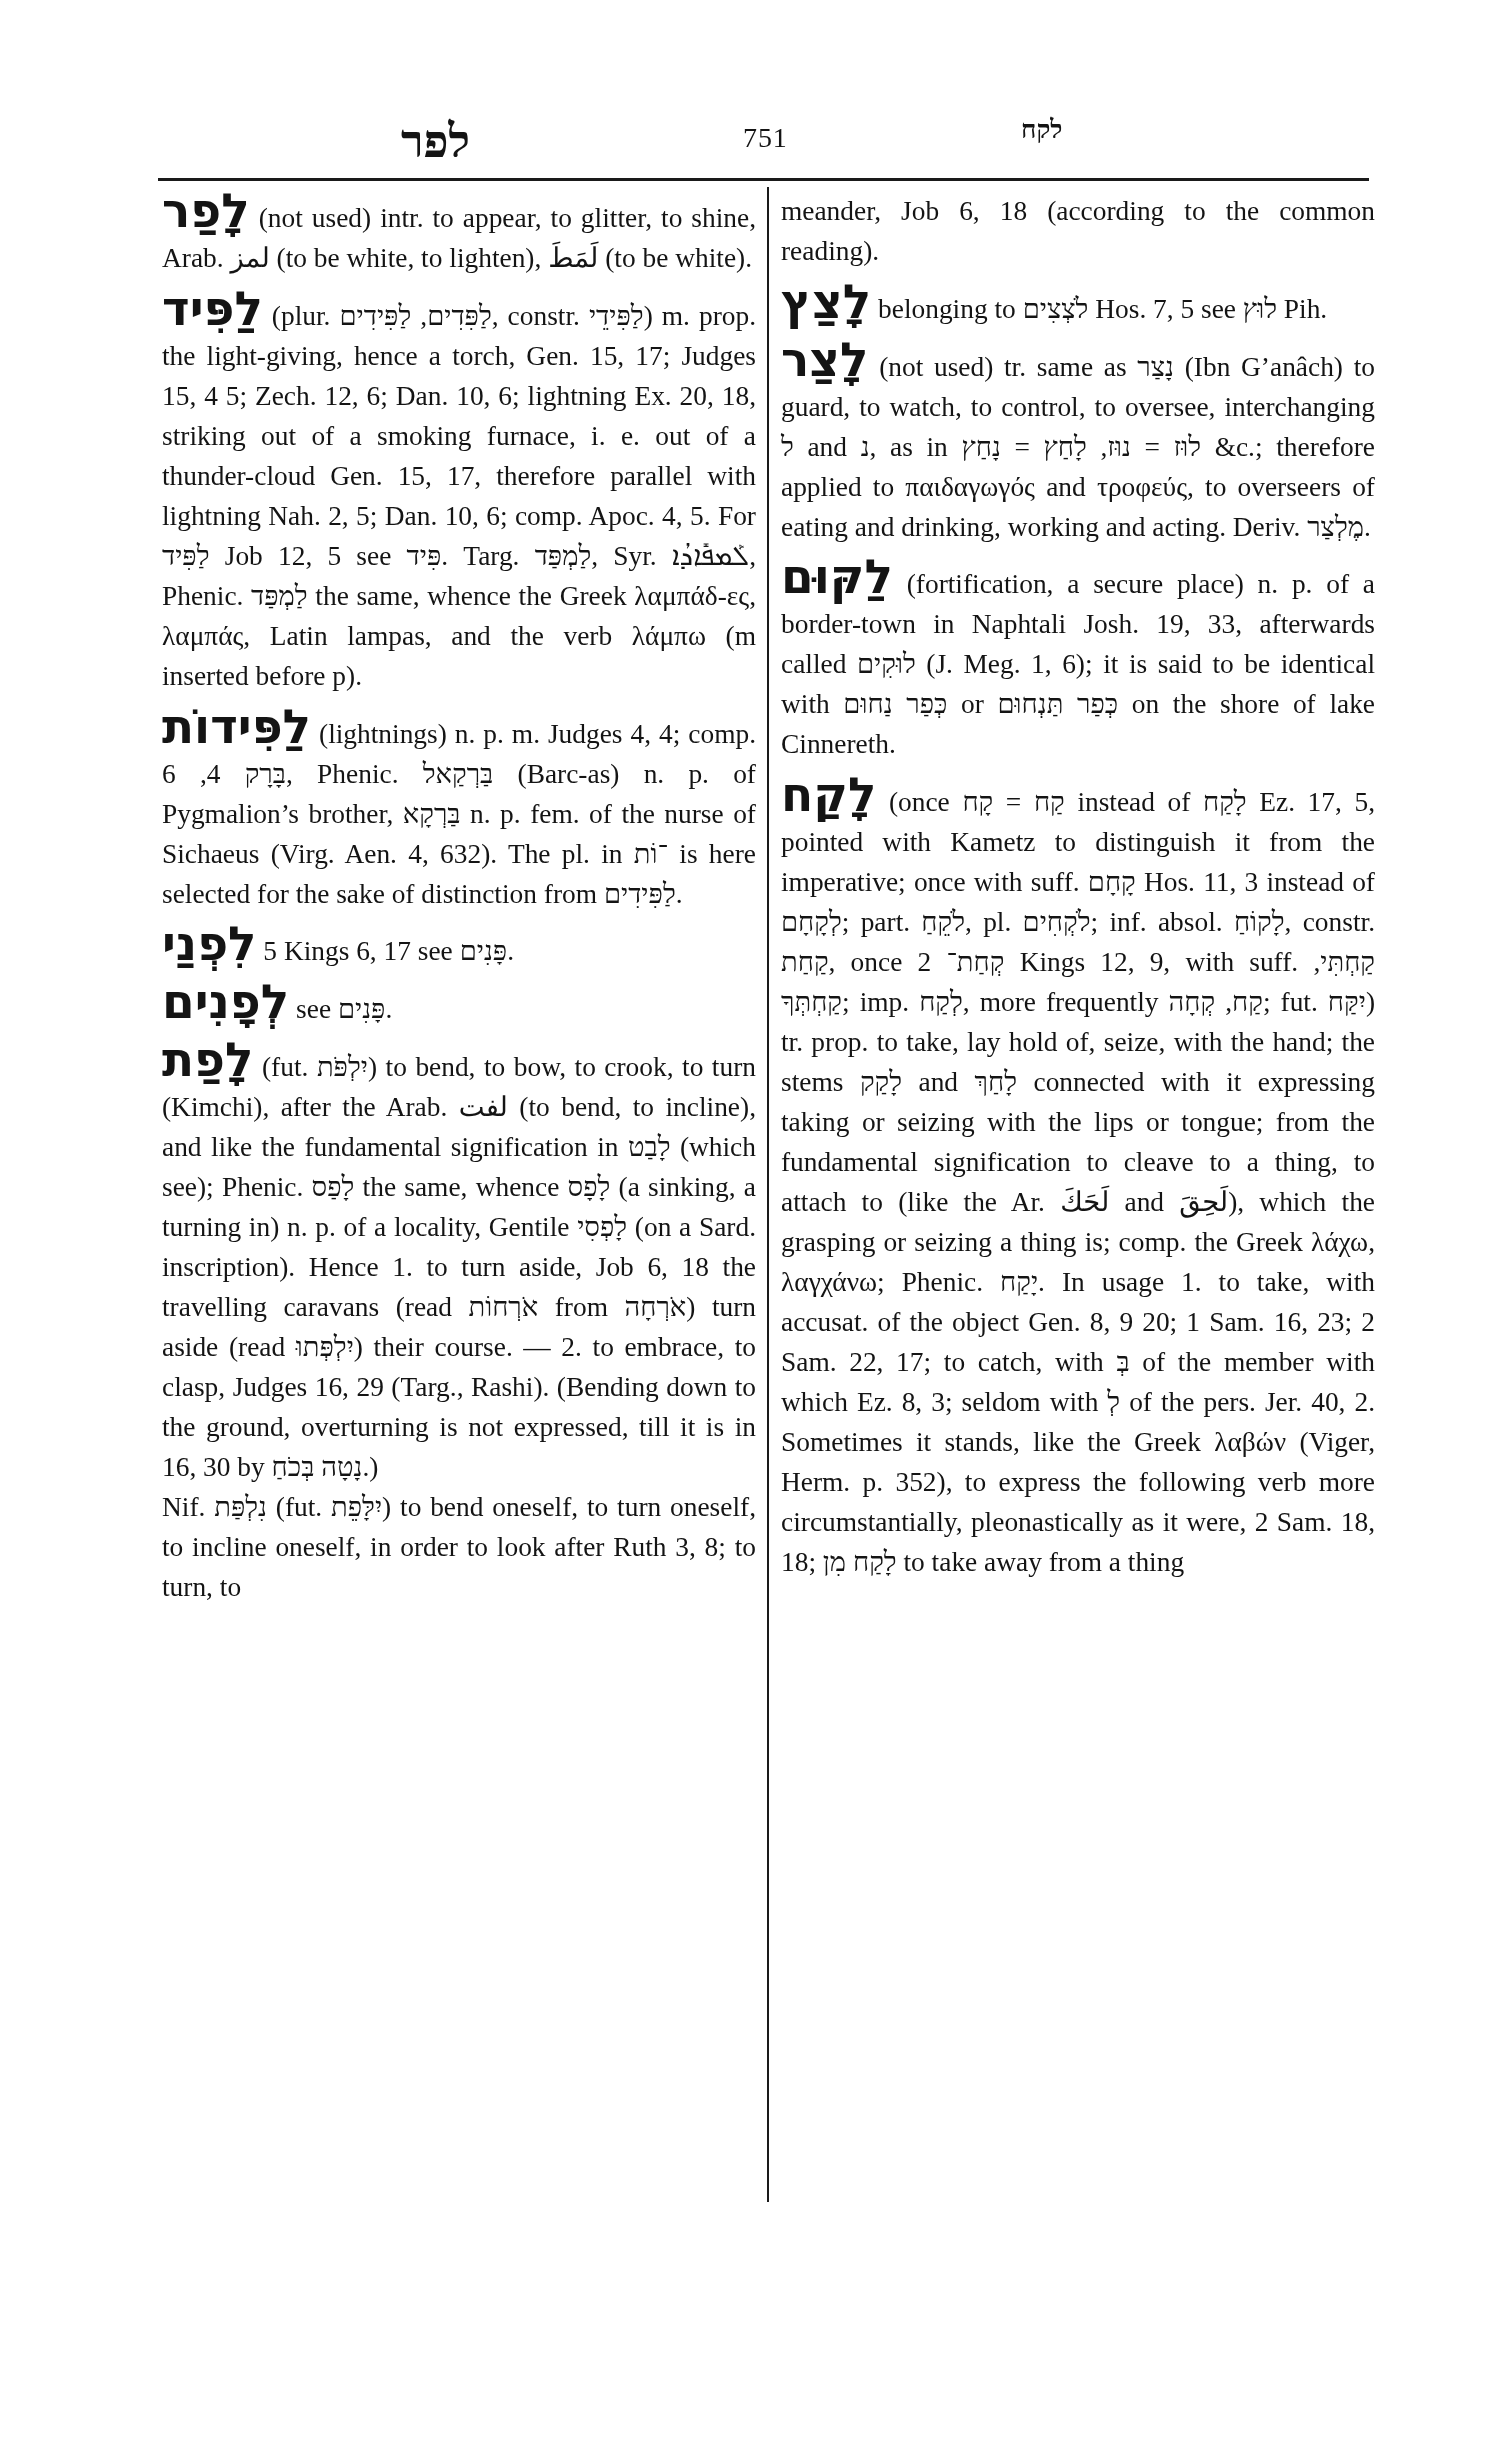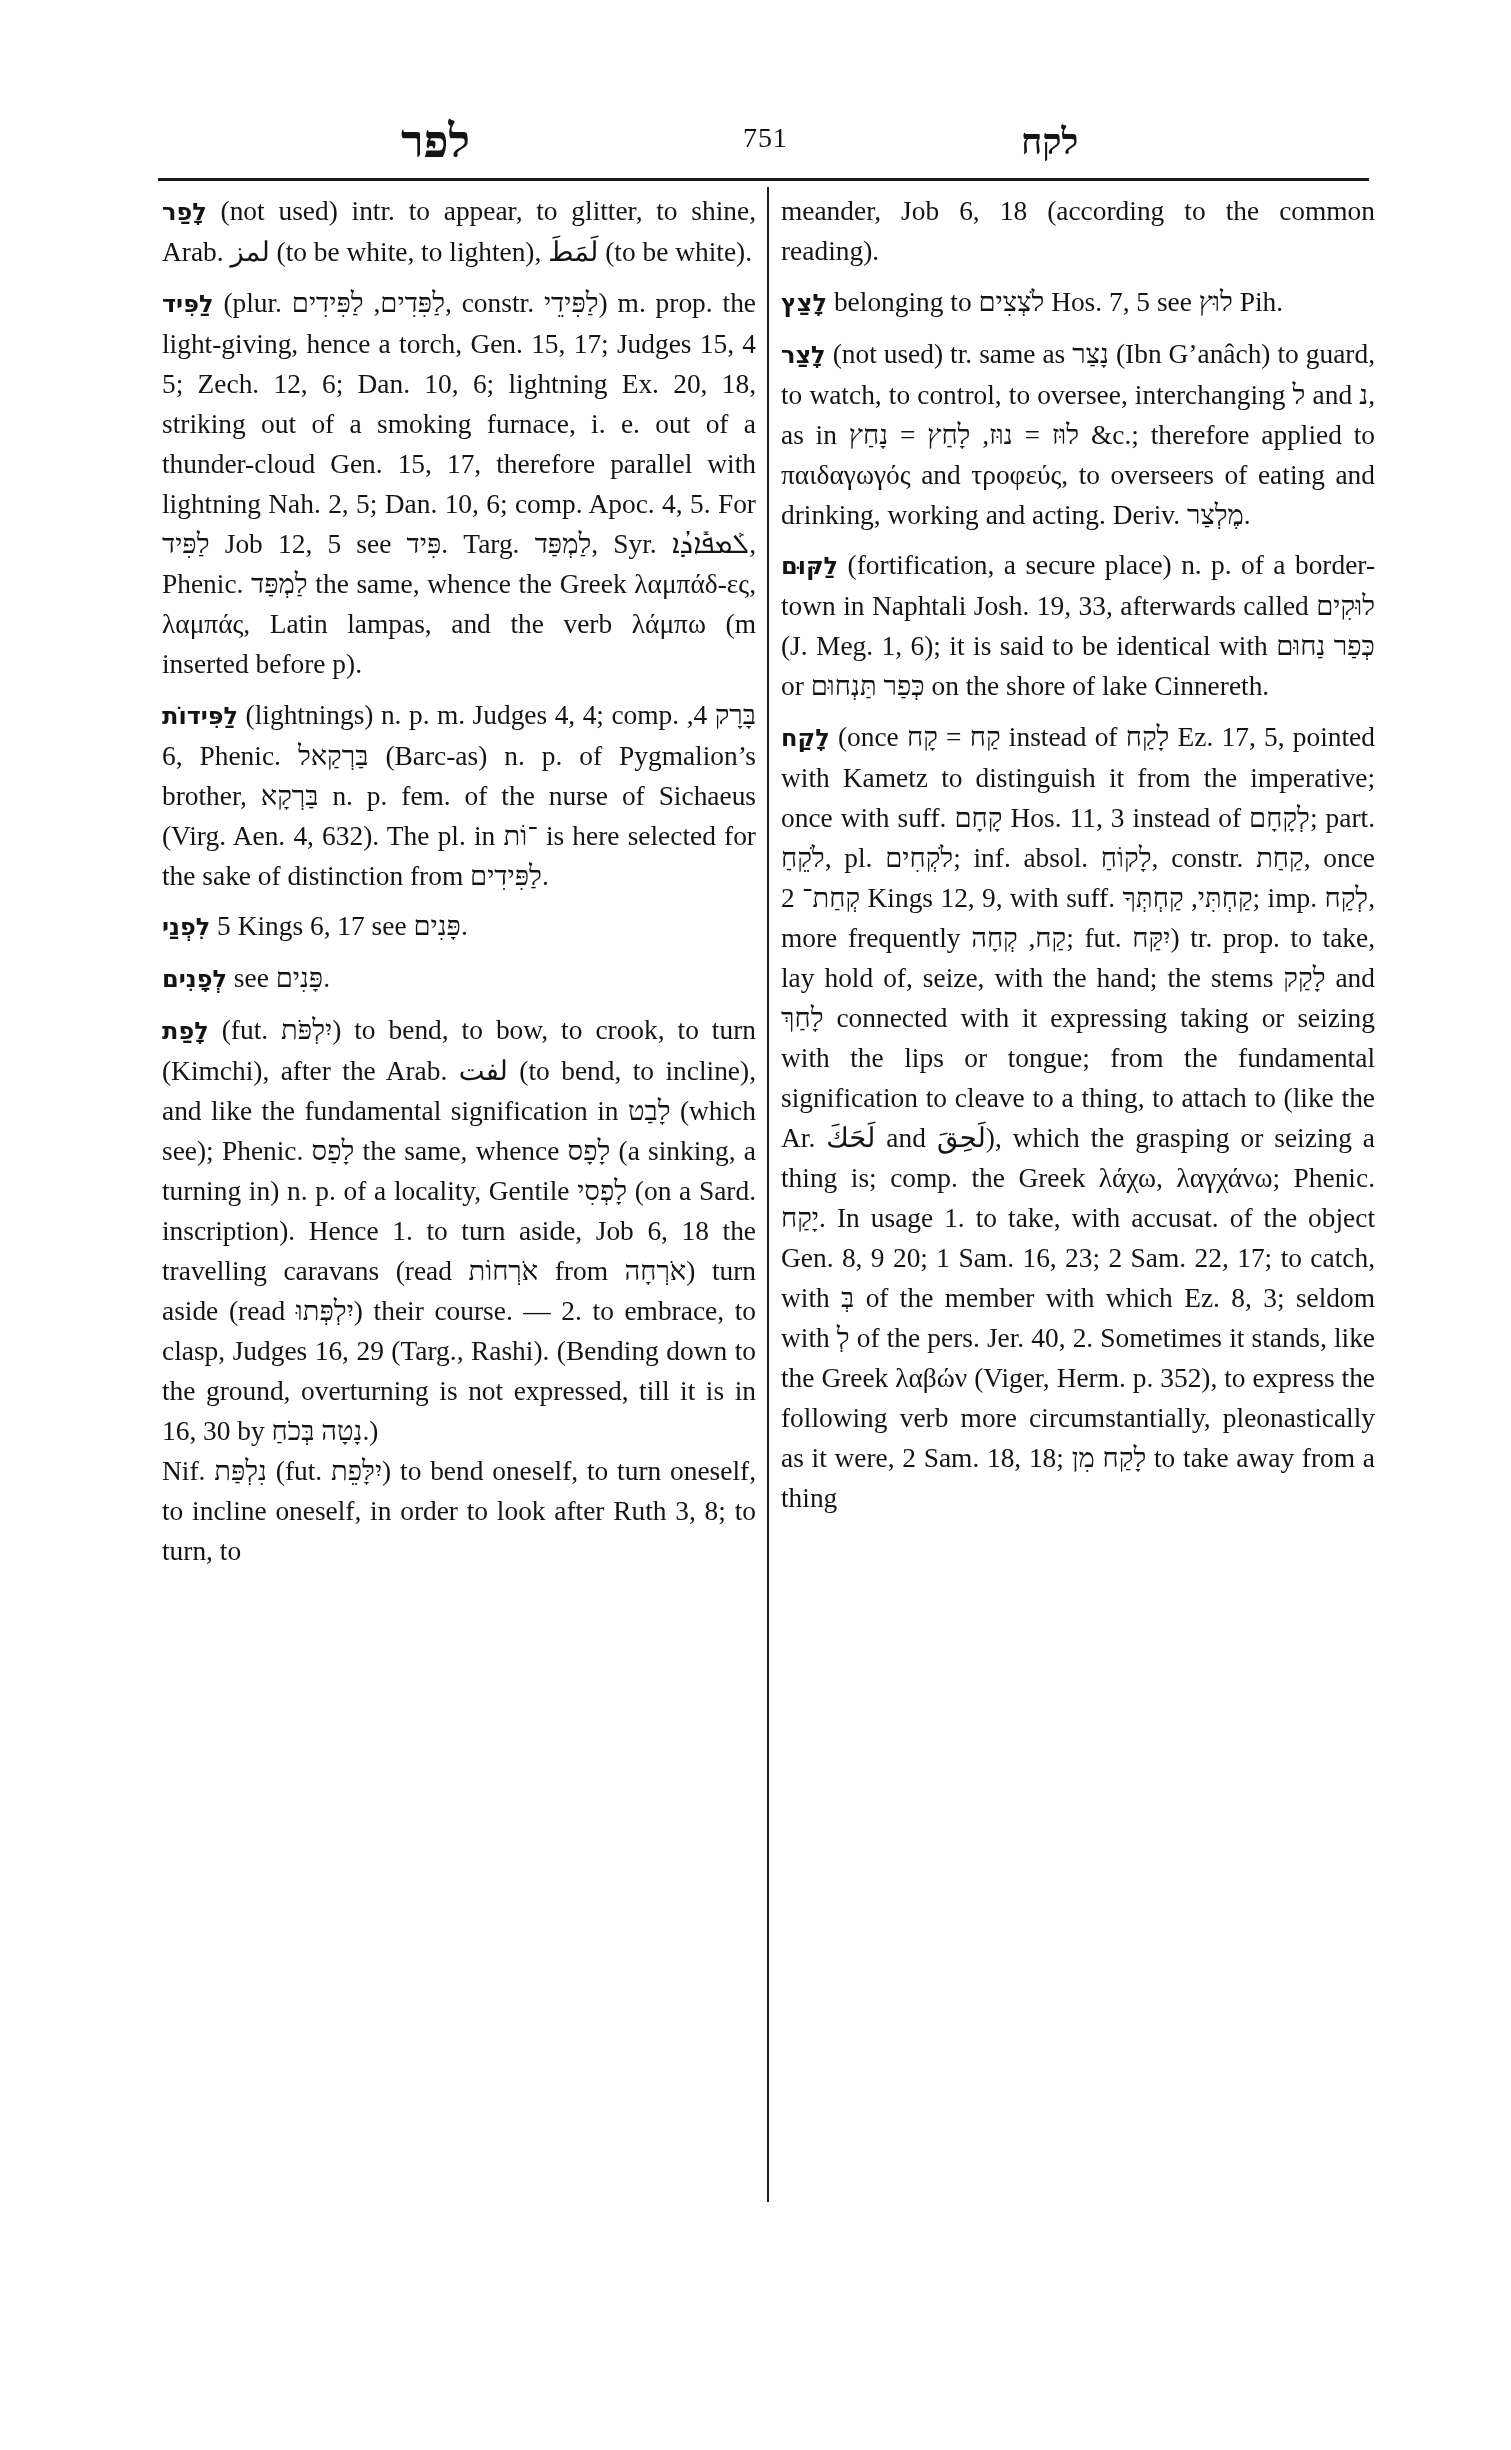--- a/index.html
+++ b/index.html
@@ -1,30 +1,30 @@
 <!DOCTYPE html>
 <html style="font-size:14.4px"><head>
 <meta charset="utf-8">
 <style>
   html, body { margin:0; padding:0; background:#ffffff; }
   body { width:1512px; height:2450px; position:relative; overflow:hidden;
          font-family:"Liberation Serif","DejaVu Serif",serif; color:#141414; }
   .header { position:absolute; left:158px; top:106px; width:1214px; height:63px; }
   .hw-left { position:absolute; left:243px; top:9px; font-size:46px; font-weight:bold; direction:rtl; }
   .pageno { position:absolute; left:585px; top:16px; font-size:28px; letter-spacing:0.9px; }
-  .hw-right { position:absolute; left:863px; top:9px; font-size:36px; font-weight:bold; direction:rtl;margin-top:6px; }
+  .hw-right { position:absolute; left:863px; top:9px; font-size:26px; font-weight:bold; direction:rtl; }
   .rule { position:absolute; left:158px; top:178px; width:1211px; height:2.7px; background:#1a1a1a; }
   .divider { position:absolute; left:767px; top:187px; width:1.8px; height:2015px; background:#1a1a1a; }
   .col { position:absolute; top:191px; width:594px; font-size:27.4px; line-height:40px; text-align:justify; }
   .col.left { left:162px; }
   .col.right { left:781px; }
   .entry { margin:0 0 10.8px 0; }
   .entry p { margin:0; text-indent:0; }
   .indent { text-indent:29px; }
-  .hw { font-size:24px; font-weight:bold; font-family:"DejaVu Sans","Liberation Sans",sans-serif; direction:rtl; unicode-bidi:isolate; }
+  .hw { font-size:47px; font-weight:bold; font-family:"DejaVu Sans","Liberation Sans",sans-serif; direction:rtl; unicode-bidi:isolate; }
 </style>
 </head>
 <body>
 
 <div class="header">
   <span class="hw-left">לפר</span>
   <span class="pageno">751</span>
   <span class="hw-right">לקח</span>
 </div>
 <div class="rule"></div>

